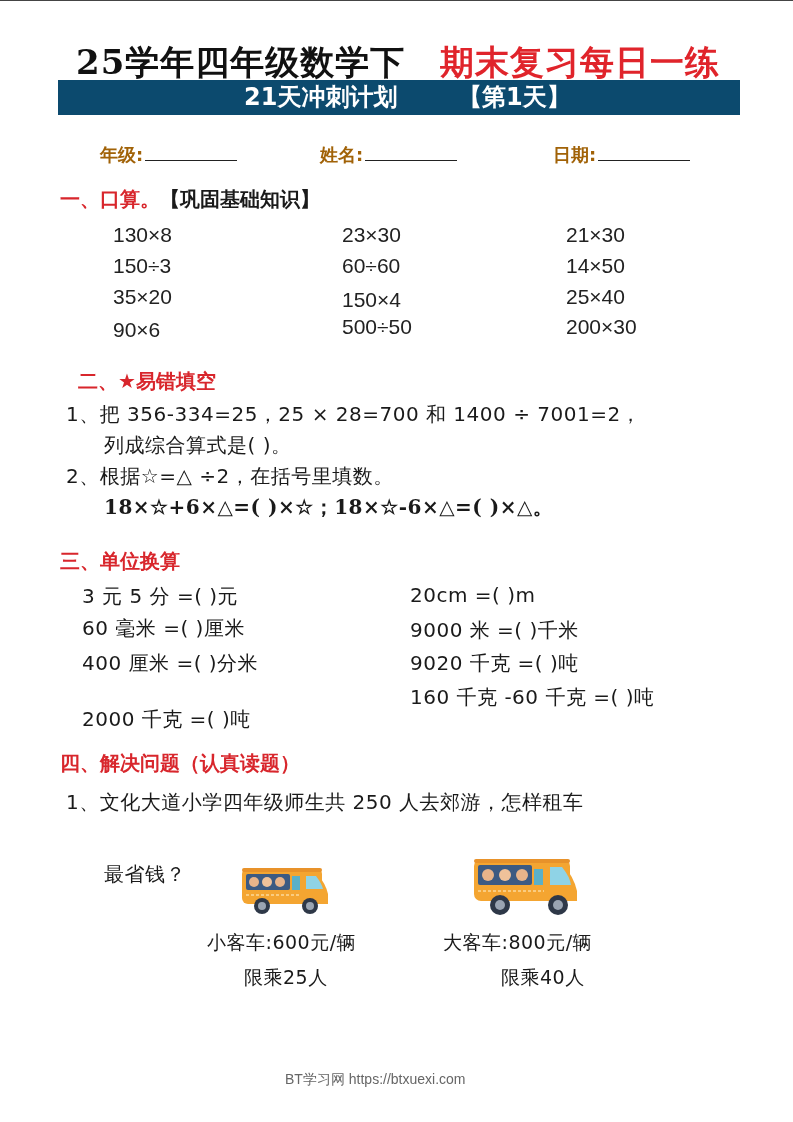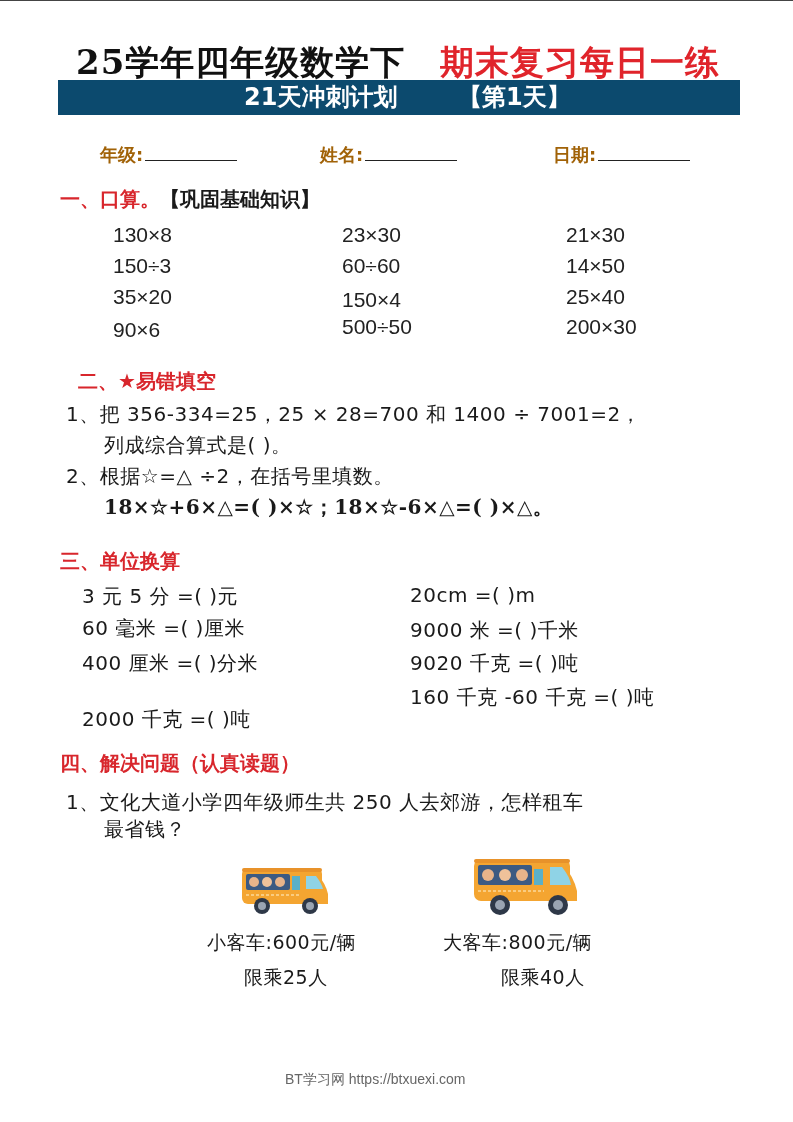--- a/index.html
+++ b/index.html
@@ -83,21 +83,21 @@
 <div class="abs unit" style="left:82px; top:650px;">400 厘米 =(     )分米</div>
 <div class="abs unit" style="left:82px; top:684px;margin-top:22px;">2000 千克 =(     )吨</div>
 
 <div class="abs unit" style="left:410px; top:583px;">20cm =(     )m</div>
 <div class="abs unit" style="left:410px; top:617px;">9000 米 =(     )千米</div>
 <div class="abs unit" style="left:410px; top:650px;">9020 千克 =(     )吨</div>
 <div class="abs unit" style="left:410px; top:684px;">160 千克 -60 千克 =(     )吨</div>
 
 <div class="abs section" style="left:60px; top:750px;">四、解决问题（认真读题）</div>
 <div class="abs q" style="left:66px; top:789px;">1、文化大道小学四年级师生共 250 人去郊游，怎样租车</div>
-<div class="abs q" style="left:104px; top:816px;">最省钱？</div>
+<div class="abs q" style="left:104px; top:861px;">最省钱？</div>
 
 <div class="abs" style="left:240px; top:862px;">
   <svg width="92" height="56" viewBox="0 0 92 56">
     <rect x="2" y="6" width="80" height="36" rx="6" fill="#f4a531"></rect>
     <rect x="2" y="6" width="80" height="4" rx="2" fill="#e8922a"></rect>
     <path d="M62 10 L76 10 Q86 22 88 32 L88 42 L62 42 Z" fill="#f4a531"></path>
     <rect x="6" y="12" width="44" height="16" rx="2" fill="#3c5a82"></rect>
     <circle cx="14" cy="20" r="5" fill="#e8b48a"></circle>
     <circle cx="27" cy="20" r="5" fill="#f0c29a"></circle>
     <circle cx="40" cy="20" r="5" fill="#e8b48a"></circle>

